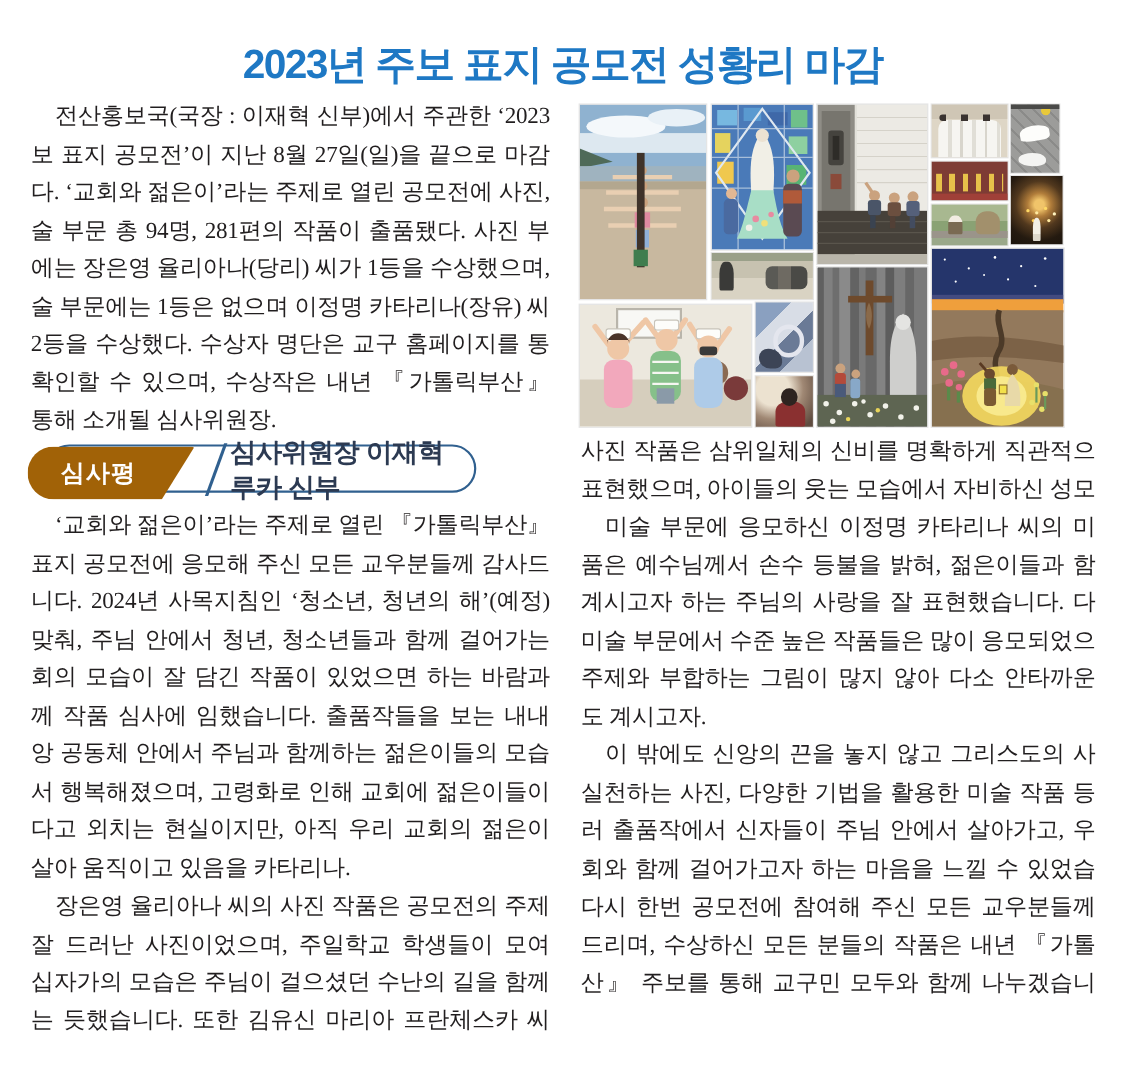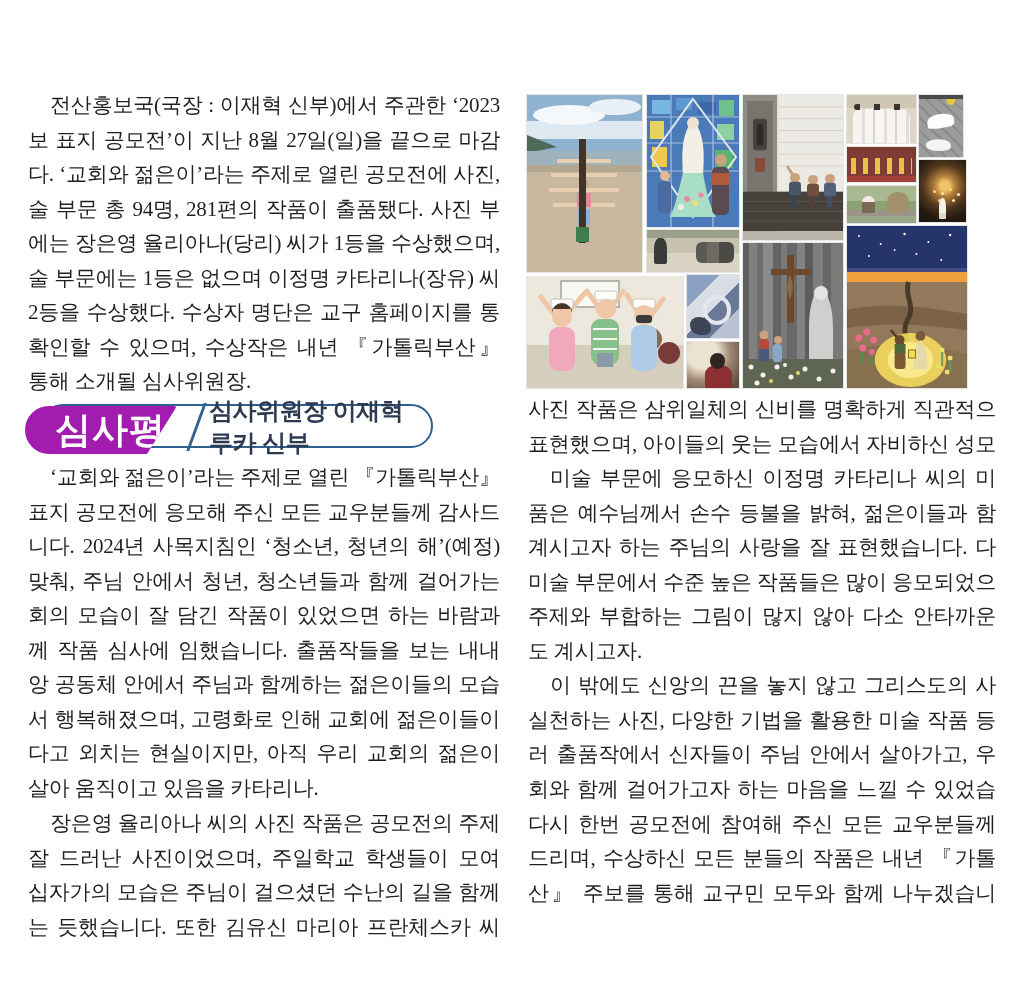--- a/index.html
+++ b/index.html
@@ -18,25 +18,25 @@
 
   #p1{left:28px;top:88px;width:472px;}
   #p2{left:28px;top:460px;width:472px;}
   #p3{left:28px;top:806px;width:472px;}
   #rcol{left:528px;top:392px;width:468px;}
 
   
   .badge{position:absolute;left:25px;top:404px;width:410px;height:54px;}
   .badge .pill{position:absolute;left:16px;top:0;width:392px;height:44px;background:#fff;
     border:2px solid #30608f;border-radius:24px;box-sizing:border-box;}
-  .badge .dark{position:absolute;left:0;top:2px;width:152px;height:48px;background:#a21caf;
+  .badge .dark{position:absolute;left:0;top:2px;width:152px;height:48px;background:#a16207;
     border-radius:26px 4px 18px 26px;
     clip-path:polygon(0 0,100% 0,calc(100% - 30px) 100%,0 100%);
     display:flex;align-items:center;padding-left:30px;box-sizing:border-box;
-    color:#fff;font-family:"Liberation Sans",sans-serif;font-weight:700;font-size:36px;letter-spacing:1px;}
+    color:#fff;font-family:"Liberation Sans",sans-serif;font-weight:700;font-size:22px;letter-spacing:1px;}
   .badge .slash{position:absolute;left:170px;top:-1px;width:3px;height:48px;background:#30608f;
     transform:skewX(-20deg);}
   .badge .chair{position:absolute;left:184px;right:26px;top:4px;height:38px;
     display:flex;align-items:center;justify-content:center;color:#2c3a52;
     font-family:"Liberation Sans",sans-serif;font-weight:700;font-size:24px;letter-spacing:-0.5px;}
 
   
   #collage{position:absolute;left:527px;top:93px;width:440px;height:300px;}
   .t{position:absolute;overflow:hidden;box-shadow:0 0 0 1px rgba(0,0,0,.10);}
   .t svg{display:block;width:100%;height:100%;}
@@ -97,20 +97,21 @@
     background:#ffd965;box-shadow:8px 2px 0 #ffe9a0,16px -2px 0 #ffd965,24px 3px 0 #fff3c0,5px 9px 0 #ffcf55,19px 9px 0 #ffe9a0;}
   #t13::after{content:"";position:absolute;left:42%;bottom:5%;width:16%;height:34%;
     background:linear-gradient(#f2efe6 0 70%,#ddd8cc 70%);border-radius:40% 40% 8% 8%;}
   #t14{left:320px;top:133px;width:120px;height:162px;}
 </style>
 </head>
 <body>
 
 <div id="page">
 
+  <div class="title">2023년 주보 표지 공모전 성황리 마감</div>
 
   <div class="col" id="p1">
     <div class="ln ind">전산홍보국(국장 : 이재혁 신부)에서 주관한 ‘2023년 주</div>
     <div class="ln">보 표지 공모전’이 지난 8월 27일(일)을 끝으로 마감됐</div>
     <div class="ln">다. ‘교회와 젊은이’라는 주제로 열린 공모전에 사진, 미</div>
     <div class="ln">술 부문 총 94명, 281편의 작품이 출품됐다. 사진 부문</div>
     <div class="ln">에는 장은영 율리아나(당리) 씨가 1등을 수상했으며, 미</div>
     <div class="ln">술 부문에는 1등은 없으며 이정명 카타리나(장유) 씨가</div>
     <div class="ln">2등을 수상했다. 수상자 명단은 교구 홈페이지를 통해</div>
     <div class="ln">확인할 수 있으며, 수상작은 내년 『가톨릭부산』 주보를</div>

